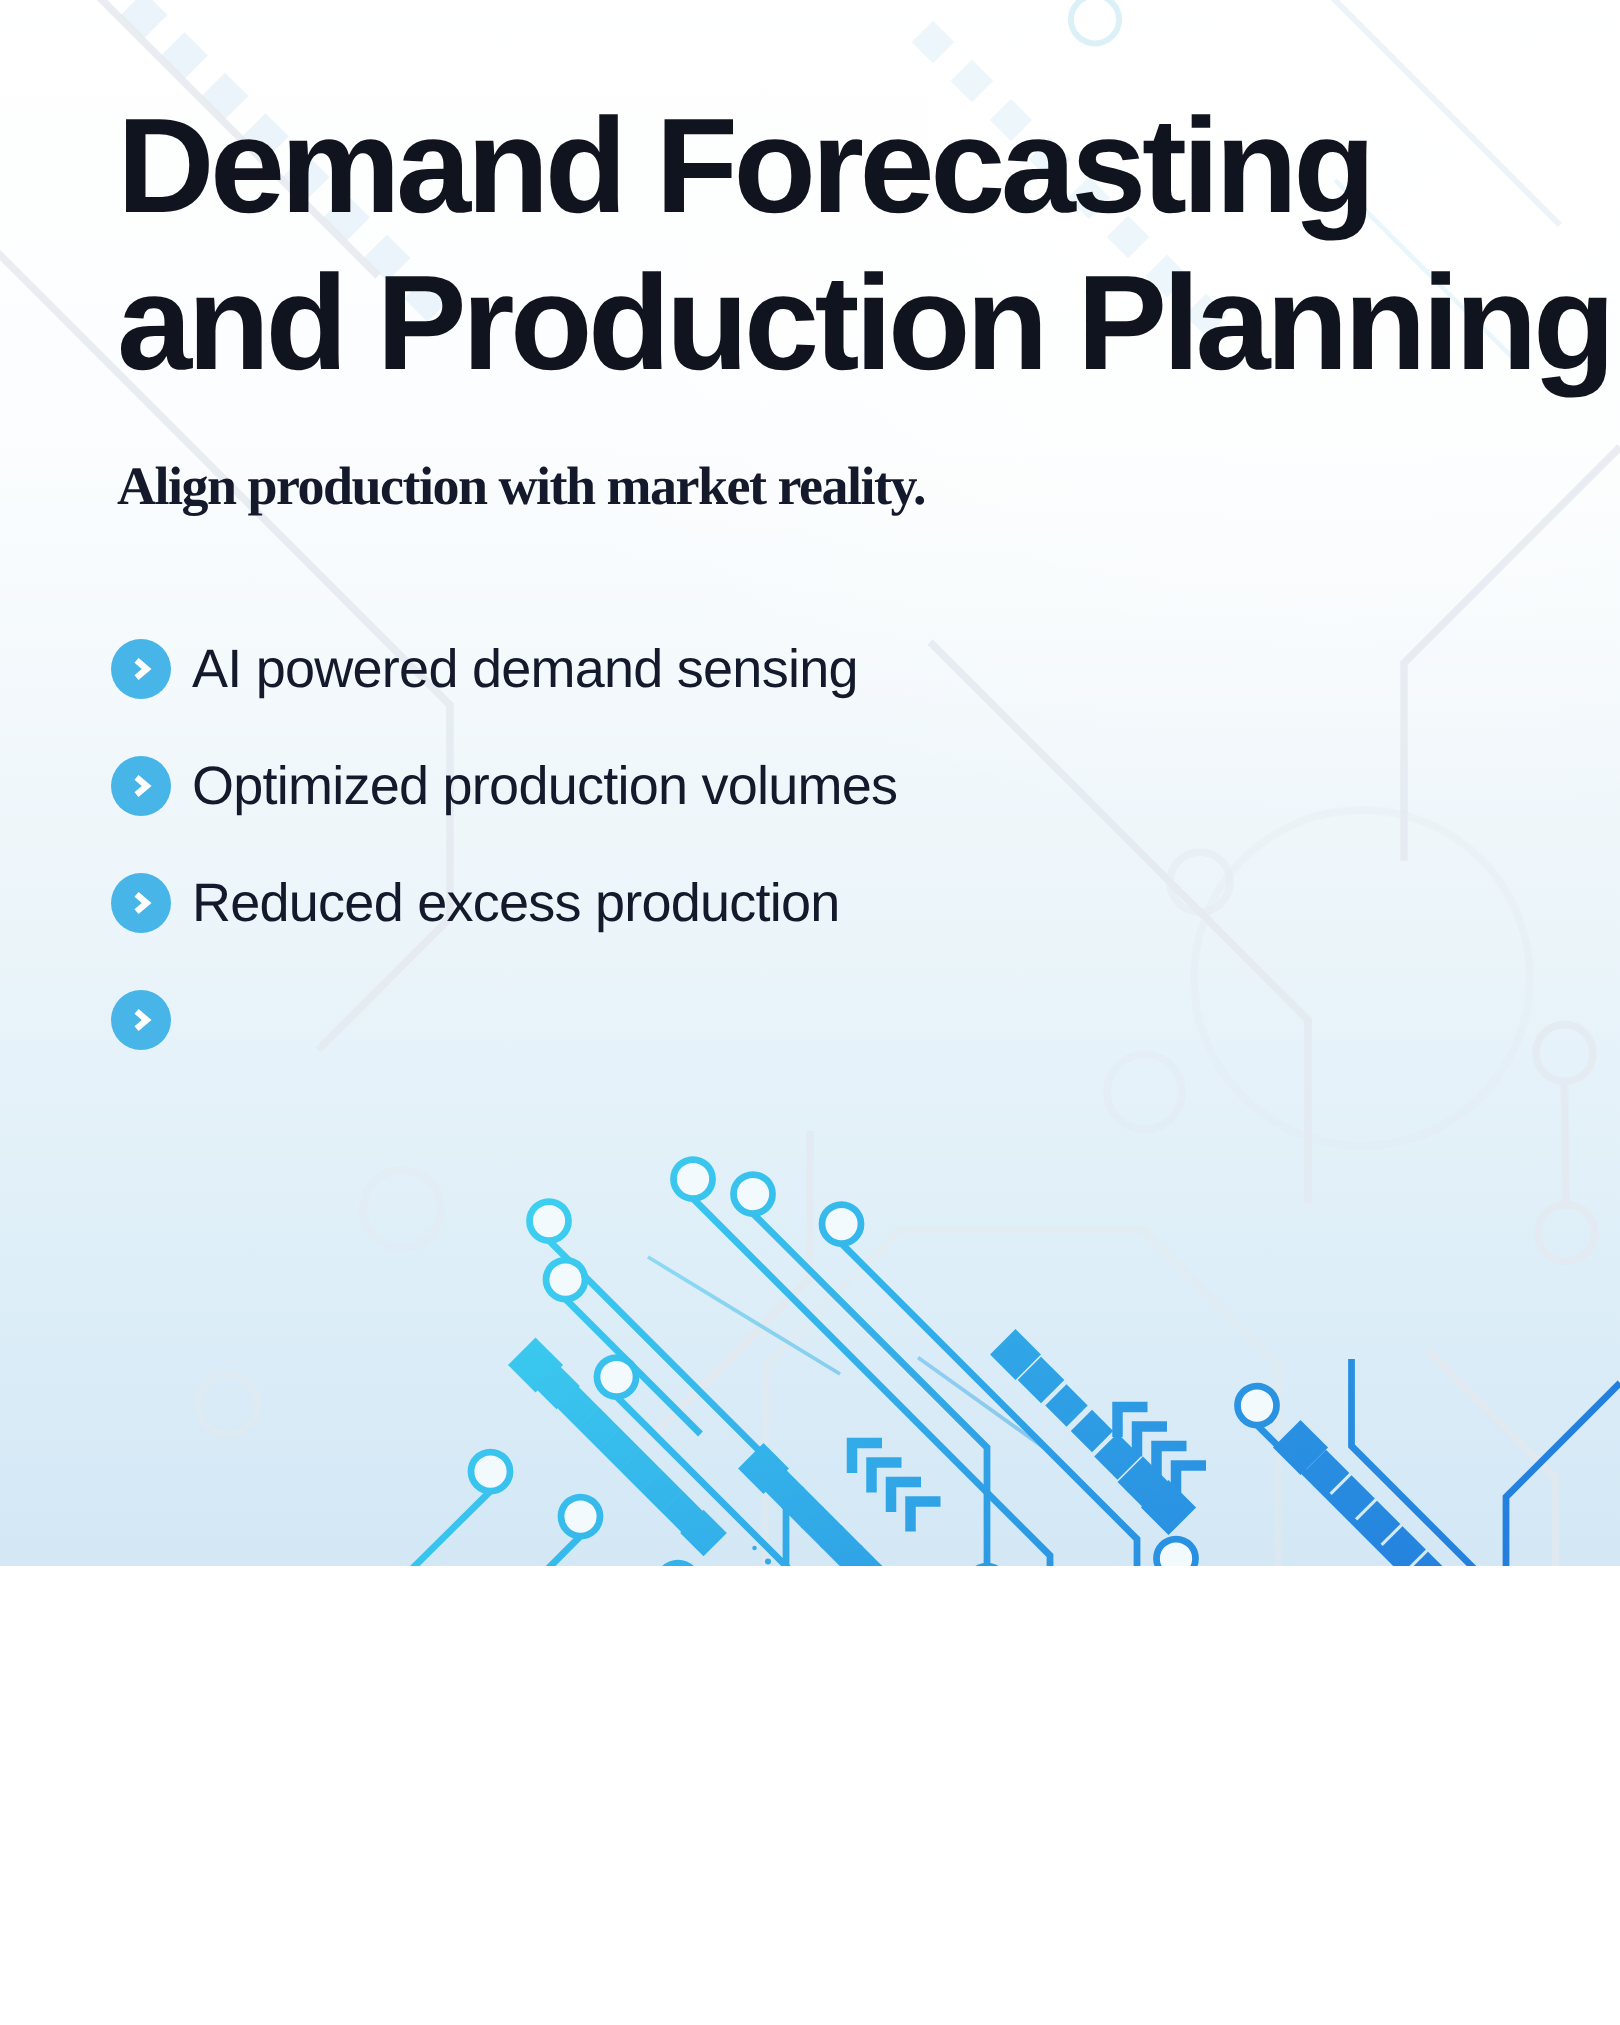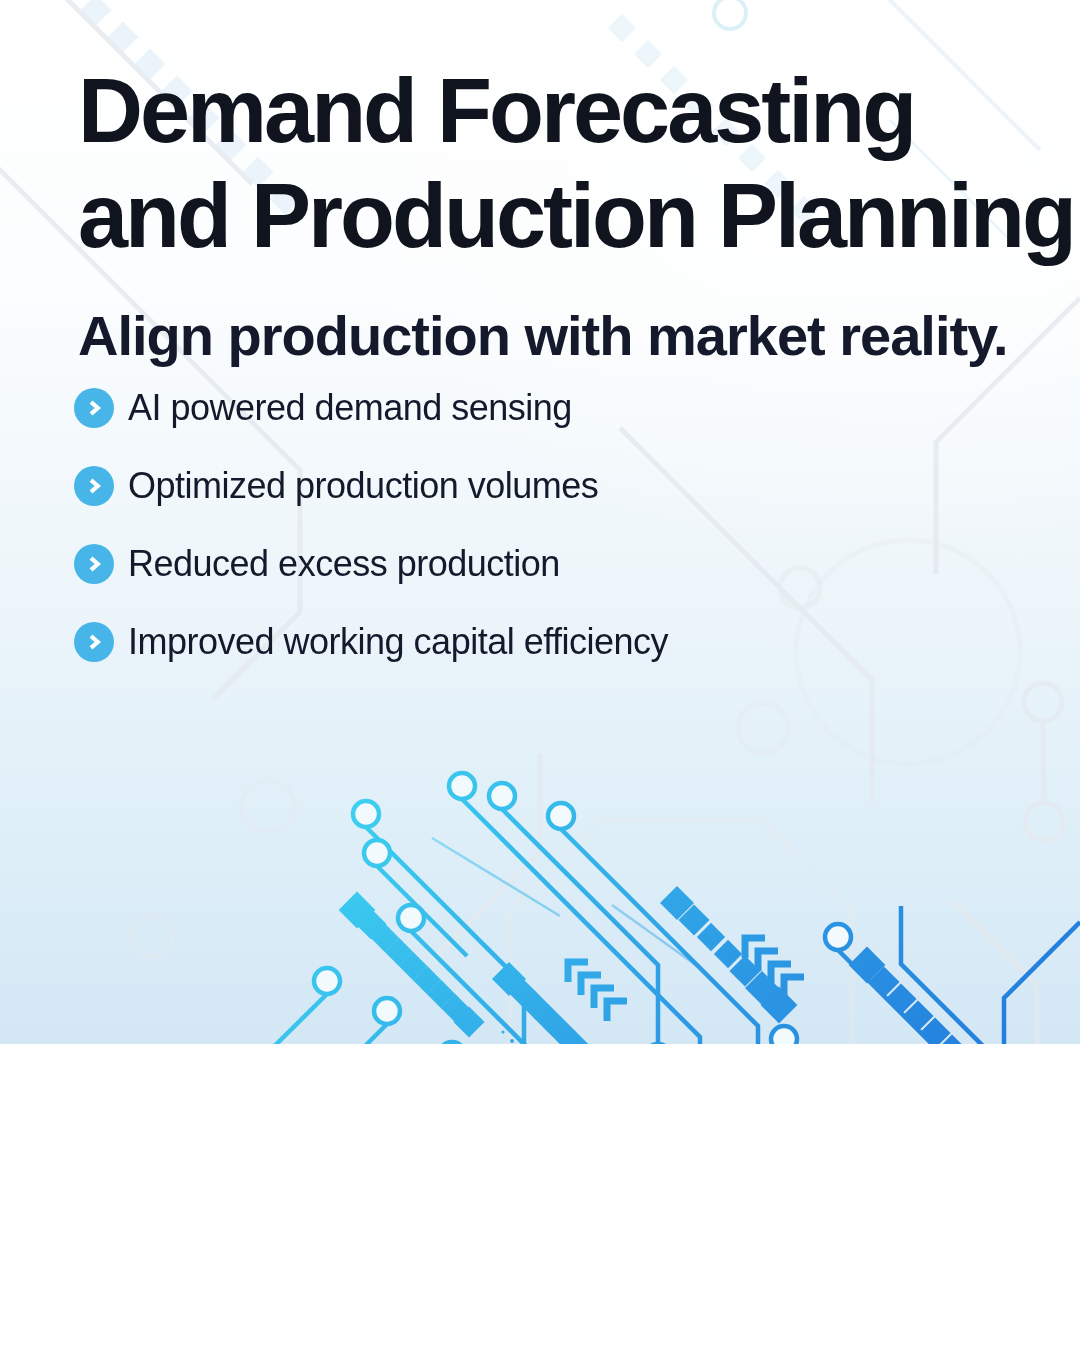--- a/index.html
+++ b/index.html
@@ -28,25 +28,25 @@
   .circuit{position:absolute;inset:0;z-index:0;}
   .content{position:absolute;inset:0;z-index:1;}
   .title{
     position:absolute;left:78px;top:59px;
     font-size:90px;line-height:1.17;font-weight:700;
     letter-spacing:-3px;color:var(--title-text);white-space:nowrap;
   }
   .title span{display:block;}
   .subtitle{
     position:absolute;left:78px;top:303px;
-    font-size:56px;font-weight:700;letter-spacing:-1px;
-    color:var(--body-text);white-space:nowrap;
+    font-size:36px;font-weight:700;letter-spacing:-1px;
+    color:var(--body-text);white-space:nowrap;font-family:Liberation Serif, serif;
   }
   .bullets{
-    position:absolute;left:74px;top:386px;list-style:none;
+    position:absolute;left:74px;top:424px;list-style:none;
   }
   .bullets li{
     display:flex;align-items:center;gap:14px;
     height:44px;margin-bottom:34px;
   }
   .bullet-badge{
     flex:0 0 40px;width:40px;height:40px;border-radius:50%;
     background:var(--bullet-icon);
     display:flex;align-items:center;justify-content:center;
   }
@@ -322,21 +322,20 @@
             </svg>
         </span>
         <span class="bullet-text">Reduced excess production</span>
       </li>
       <li>
         <span class="bullet-badge">
           <svg width="18" height="18" viewBox="0 0 18 18">
               <path d="M6 3.2 L12.8 9 L6 14.8" fill="none" stroke="#fff" stroke-width="4.2"></path>
             </svg>
         </span>
-        <span class="bullet-text">Improved working capital efficiency</span>
       </li>
     </ul>
 
     <div class="logo">
       <div class="inner"></div>
       <div class="bar"></div>
     </div>
 
   </div>
 </div>

